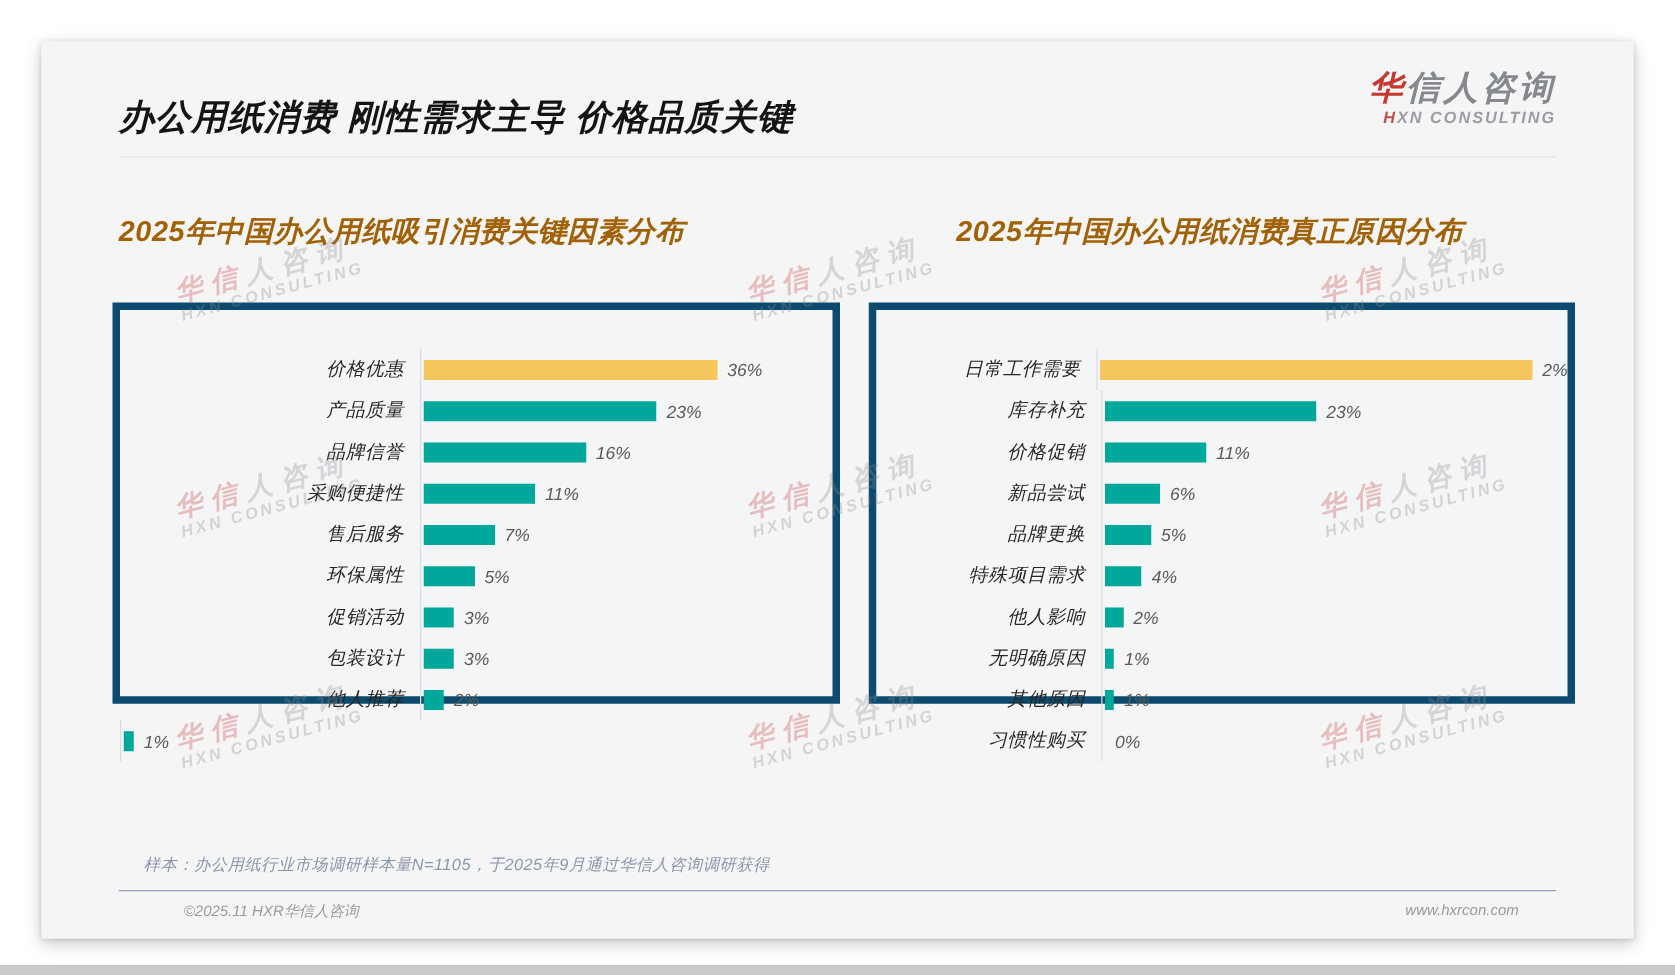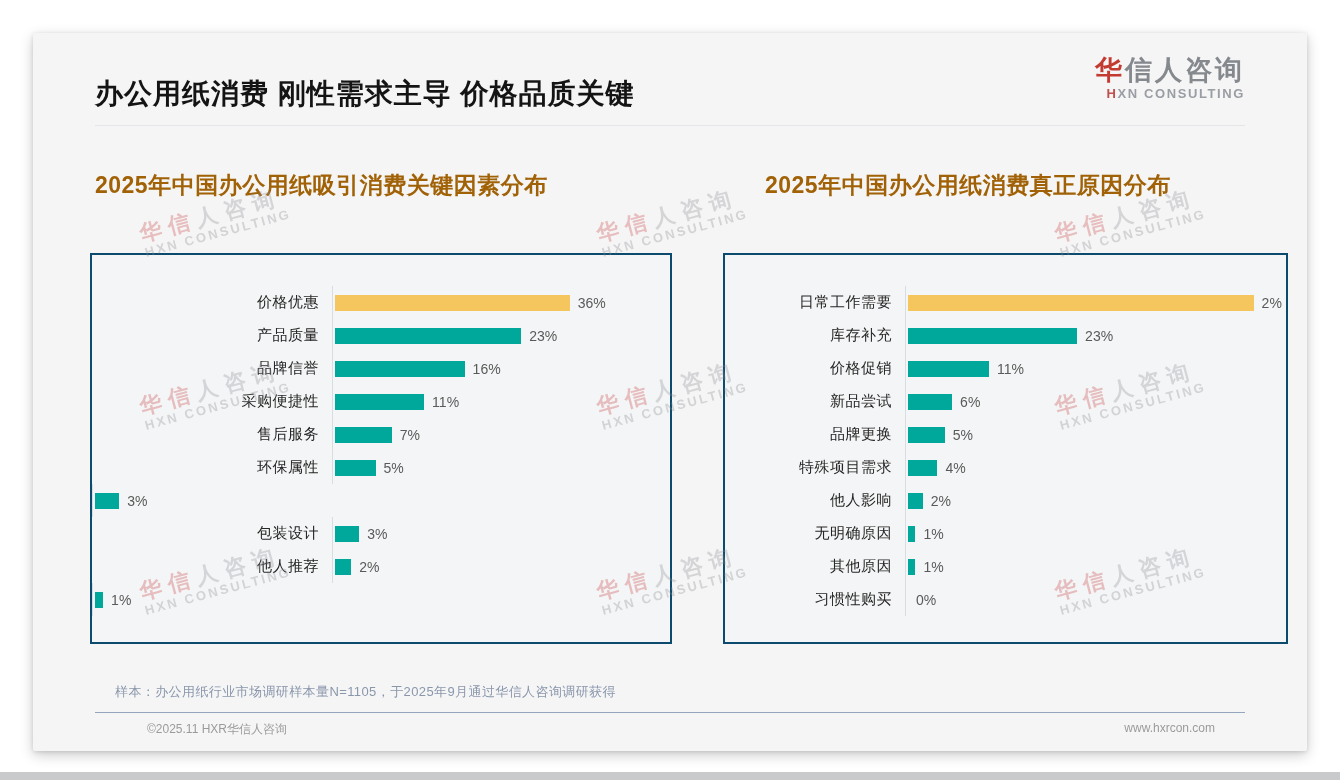--- a/index.html
+++ b/index.html
@@ -10,20 +10,21 @@
     position: relative;
     overflow: hidden;
   }
   .card {
     position: absolute;
     left: 33px; top: 33px;
     width: 1274px; height: 718px;
     background: #f5f5f6;
     border-radius: 2px;
     box-shadow: 0 4px 14px rgba(0,0,0,0.20), 0 1px 4px rgba(0,0,0,0.12);
+    font-style: italic;
   }
   .bottom-strip {
     position: absolute;
     left: 0; bottom: 0;
     width: 1340px; height: 8px;
     background: #c9cacc;
   }
   
   .page-title {
     position: absolute;
@@ -56,29 +57,29 @@
     font-size: 23px; font-weight: bold;
     color: #a16207;
     letter-spacing: 0.5px;
     z-index: 2;
   }
   .chart-title.left { left: 62px; }
   .chart-title.right { left: 732px; }
   
   .panel {
     position: absolute;
-    top: 220px;
-    height: 391px;
-    border: 2px solid #0c4a6e;
+    top: 209px;
+    height: 321px;
+    border: 6px solid #0c4a6e;
     background: #f4f5f6;
     padding-top: 31px;
     z-index: 2;
   }
   .panel.left { left: 57px; width: 582px; }
-  .panel.right { left: 662px; width: 565px; margin-left: 28px; }
+  .panel.right { left: 662px; width: 565px; }
   .bar-row { display: flex; align-items: stretch; height: 33px; }
   .bar-label {
     display: flex; align-items: center; justify-content: flex-end;
     padding-right: 13px;
     font-size: 15px; color: #262626;
     letter-spacing: 0.5px;
     white-space: nowrap;
   }
   .panel.left .bar-label { width: 240px; }
   .panel.right .bar-label { width: 180px; }
@@ -188,20 +189,21 @@
         </div>
       </div>
       <div class="bar-row">
         <div class="bar-label">环保属性</div>
         <div class="bar-track">
           <div class="bar" style="width: 40.5px; background: rgb(0, 168, 155);"></div>
           <span class="bar-value">5%</span>
         </div>
       </div>
       <div class="bar-row">
+        <div class="bar-label">促销活动</div>
         <div class="bar-track">
           <div class="bar" style="width: 24.3px; background: rgb(0, 168, 155);"></div>
           <span class="bar-value">3%</span>
         </div>
       </div>
       <div class="bar-row">
         <div class="bar-label">包装设计</div>
         <div class="bar-track">
           <div class="bar" style="width: 24.3px; background: rgb(0, 168, 155);"></div>
           <span class="bar-value">3%</span>

